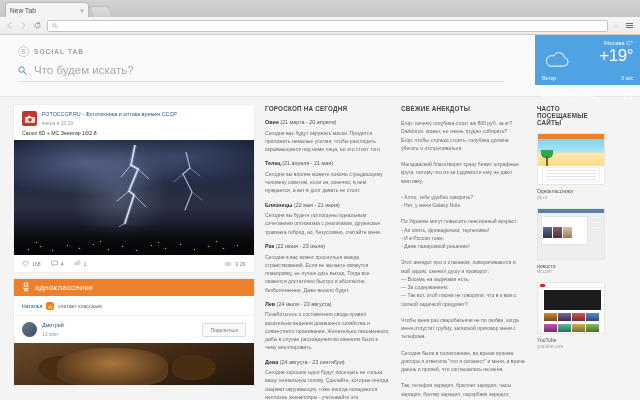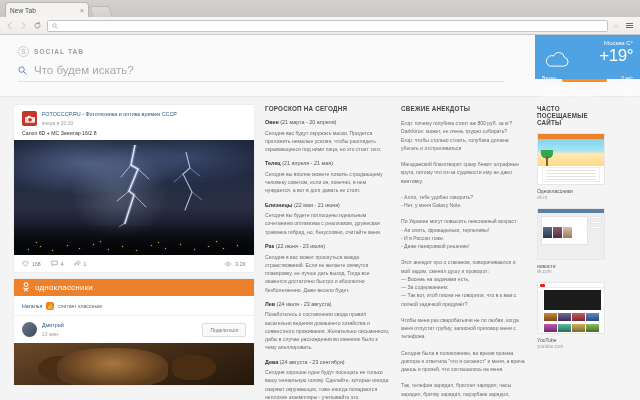--- a/index.html
+++ b/index.html
@@ -104,21 +104,21 @@
   .search-input::placeholder { color: #a8a8a8; }
   .search-btn {
     background: #ff8c1a; color: #fff; border: none;
     border-radius: 2px; font-size: 7px; font-family: "Liberation Sans", sans-serif;
     padding: 5px 13px; margin-left: 10px; cursor: pointer;
   }
 
   
   .weather {
     position: absolute; right: 0; top: 0;
-    width: 105px; height: 44px;
+    width: 105px; height: 50px;
     background: #4fa3e3;
     color: #fff;
     padding: 5px 7px;
   }
   .w-city { text-align: right; font-size: 6px; opacity: .95; }
   .w-main { display: flex; align-items: flex-start; justify-content: space-between; margin-top: 1px; }
   .w-temp { font-size: 17px; font-weight: normal; line-height: 1; letter-spacing: -.5px; }
   .cloud-ico { margin-top: 4px; }
   .w-rows { margin-top: 4px; }
   .w-row { display: flex; justify-content: space-between; font-size: 5.2px; line-height: 1.65; opacity: .95; }

